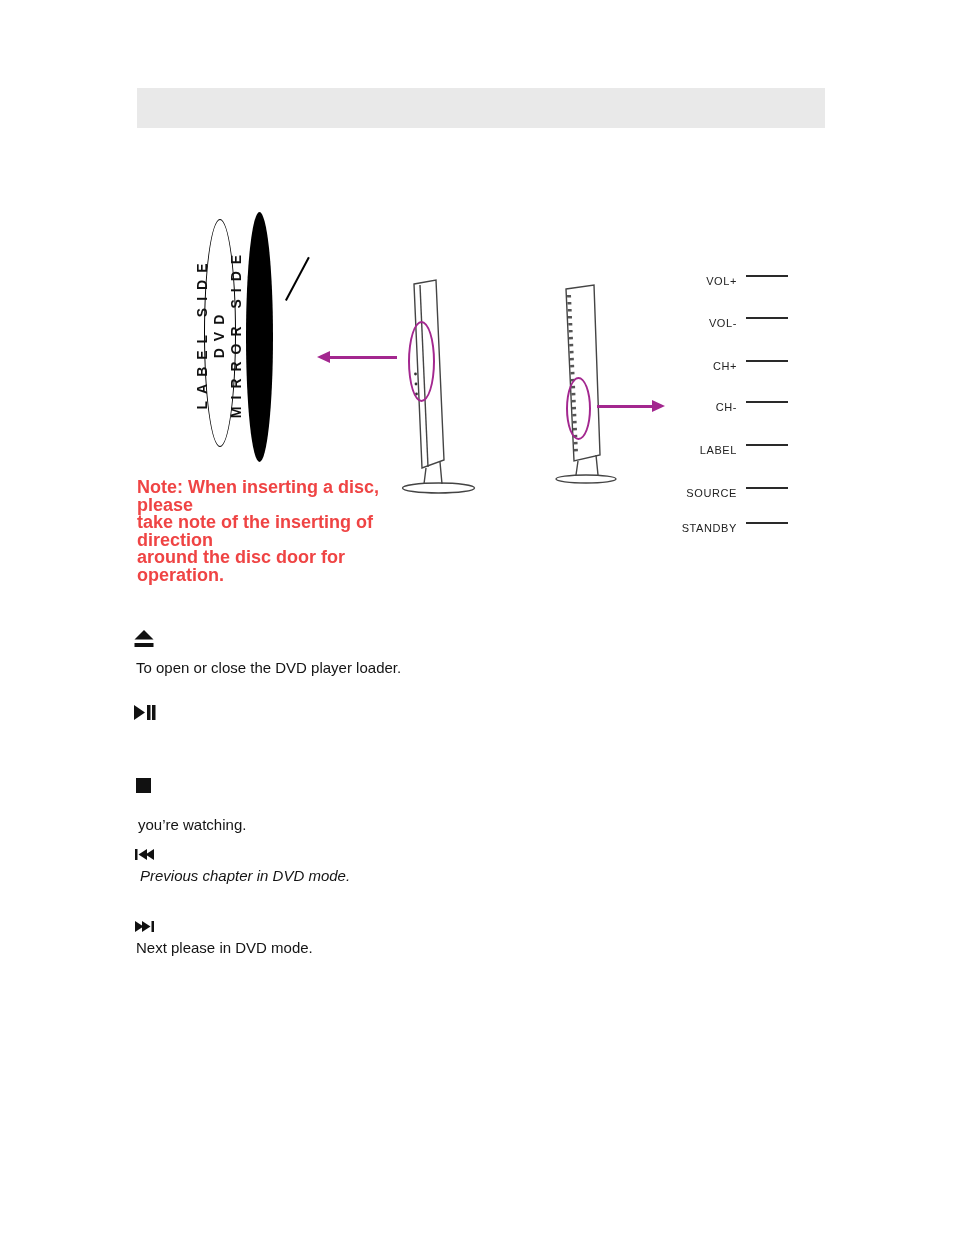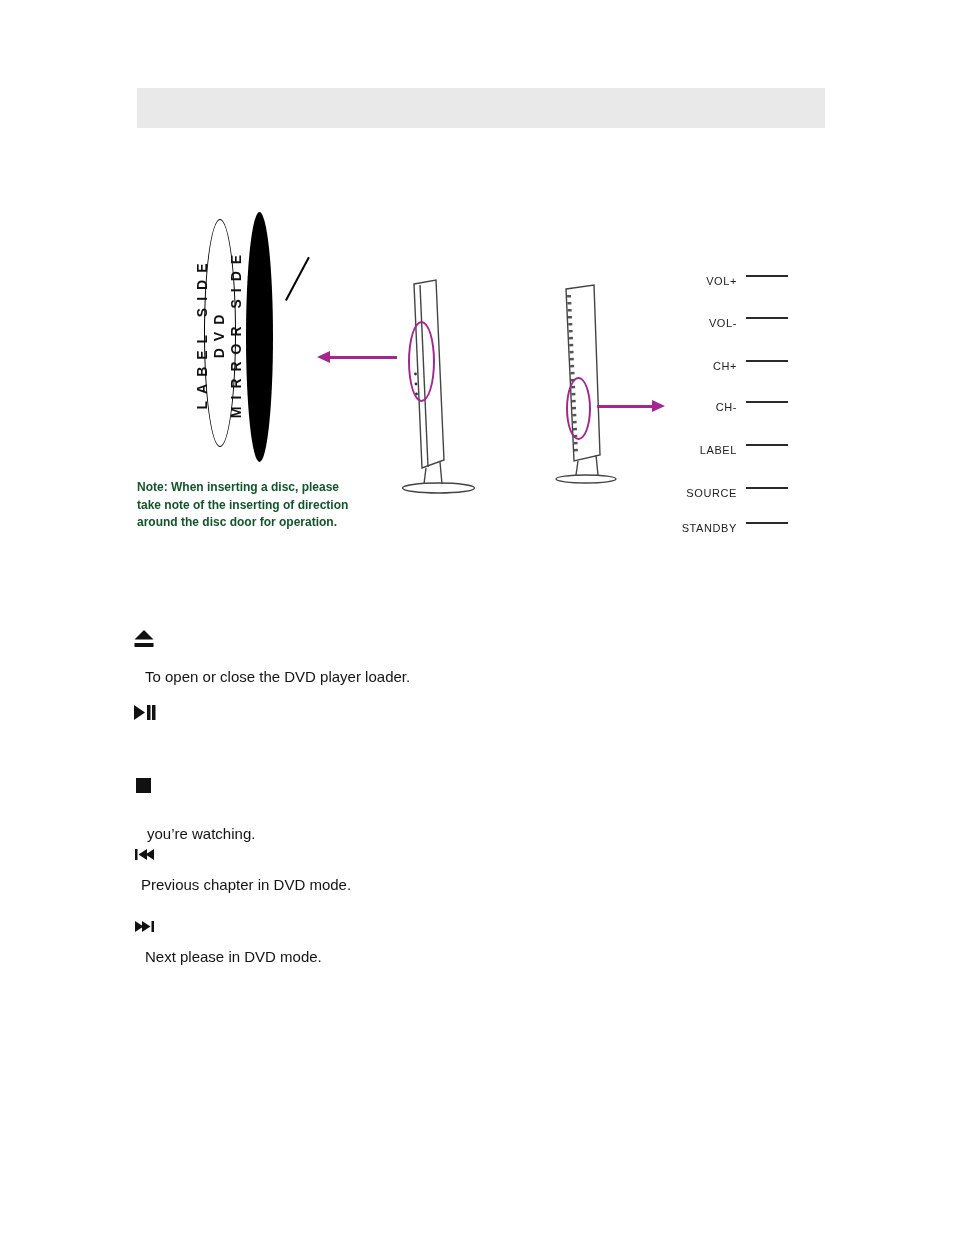--- a/index.html
+++ b/index.html
@@ -60,28 +60,28 @@
   .ctrl-label{
     width:97px;text-align:right;
     font-size:11px;letter-spacing:0.6px;color:#222;
   }
   .ctrl-line{
     margin-left:9px;width:42px;border-top:2px solid #2a2a2a;height:0;
   }
   
   .note{
     position:absolute;left:137px;top:479px;width:260px;
-    font-size:12px;font-weight:bold;line-height:17.5px;color:#14532d;
+    font-size:18px;font-weight:bold;line-height:17.5px;color:#ef4444;
   }
   
   .cicon{position:absolute;}
   .cicon svg{display:block;}
   .cicon svg *{fill:#111;}
   .cline{
-    position:absolute;margin:9px;font-size:15px;color:#141414;line-height:18px;
+    position:absolute;margin:0;font-size:15px;color:#141414;line-height:18px;
     white-space:nowrap;
   }
 </style>
 </head>
 <body>
 
 <div class="page">
 
   <div class="header-bar"></div>
 
@@ -184,21 +184,21 @@
   </span>
   <p class="cline" style="left:138px;top:816px;">you’re watching.</p>
 
   <span class="cicon" style="left:135px;top:849px;">
     <svg width="19" height="11" viewBox="0 0 19 11">
       <rect x="0" y="0" width="2.5" height="11"></rect>
       <polygon points="12,0 3.5,5.5 12,11"></polygon>
       <polygon points="19,0 10.5,5.5 19,11"></polygon>
     </svg>
   </span>
-  <p class="cline" style="left:132px;top:867px;">Previous chapter in DVD mode.</p>
+  <p class="cline" style="left:140px;top:867px;font-style:italic;">Previous chapter in DVD mode.</p>
 
   <span class="cicon" style="left:135px;top:921px;">
     <svg width="19" height="11" viewBox="0 0 19 11">
       <polygon points="0,0 8.5,5.5 0,11"></polygon>
       <polygon points="7,0 15.5,5.5 7,11"></polygon>
       <rect x="16.5" y="0" width="2.5" height="11"></rect>
     </svg>
   </span>
   <p class="cline" style="left:136px;top:939px;">Next please in DVD mode.</p>
 

